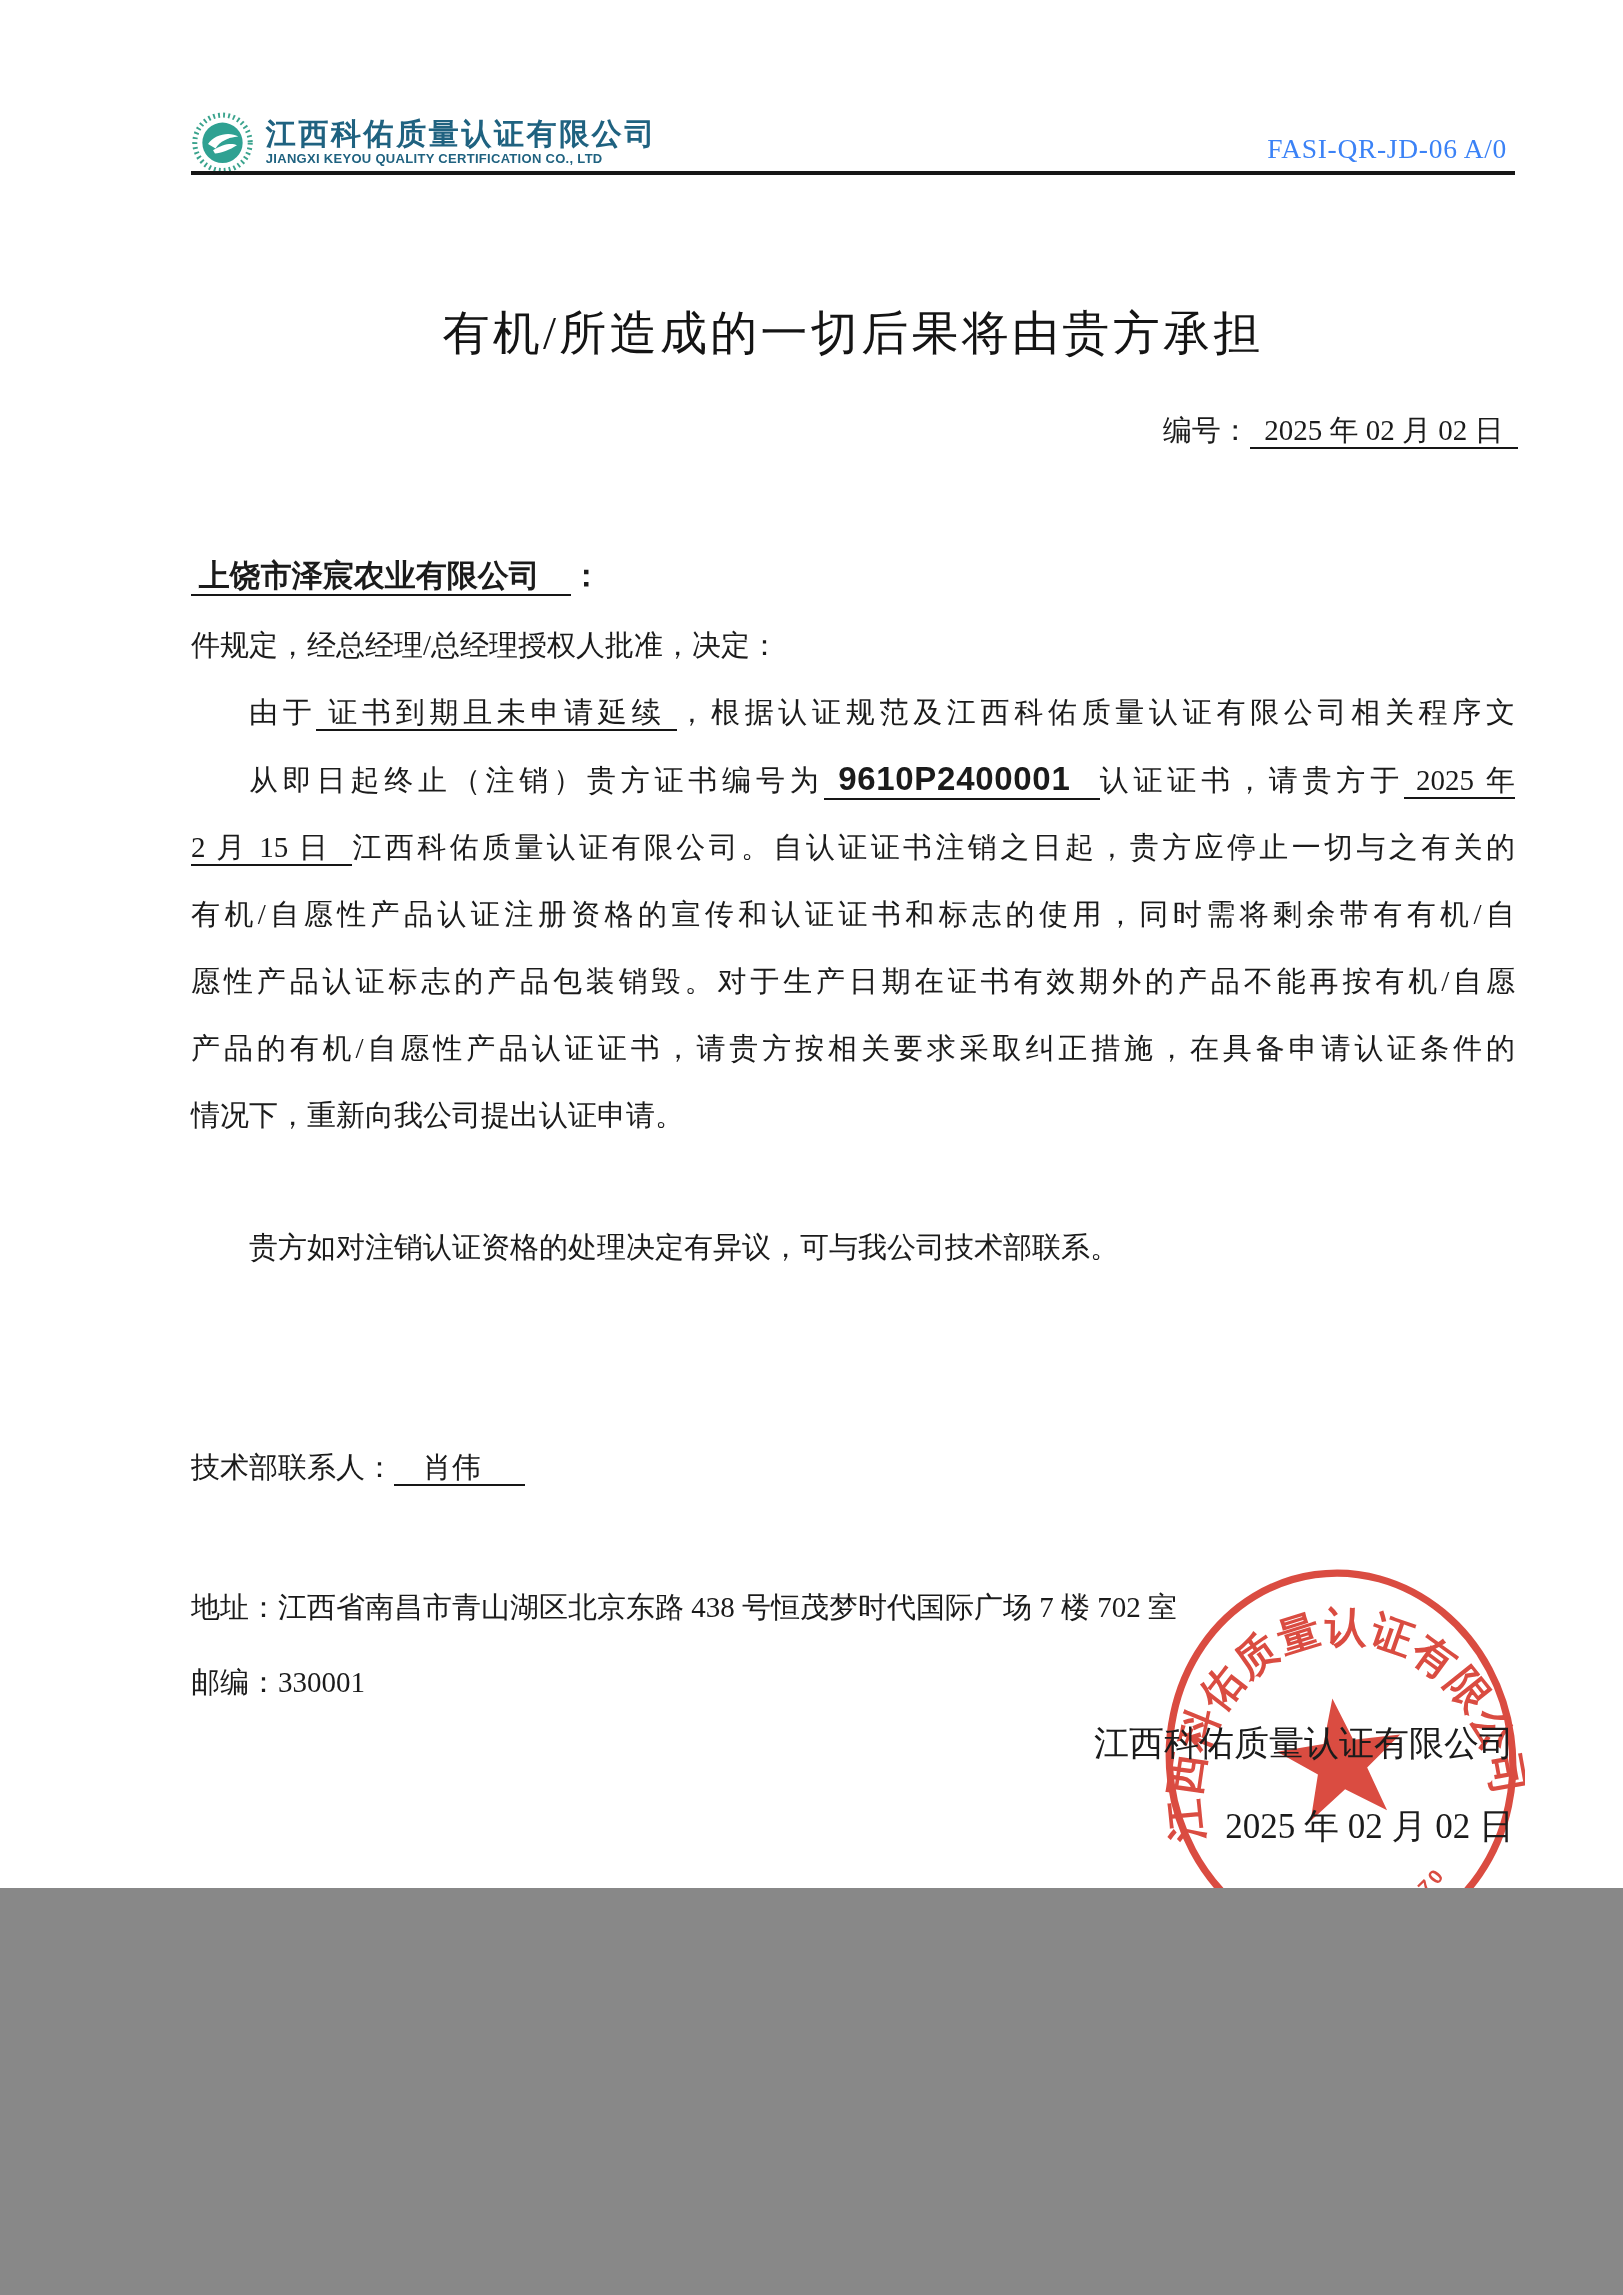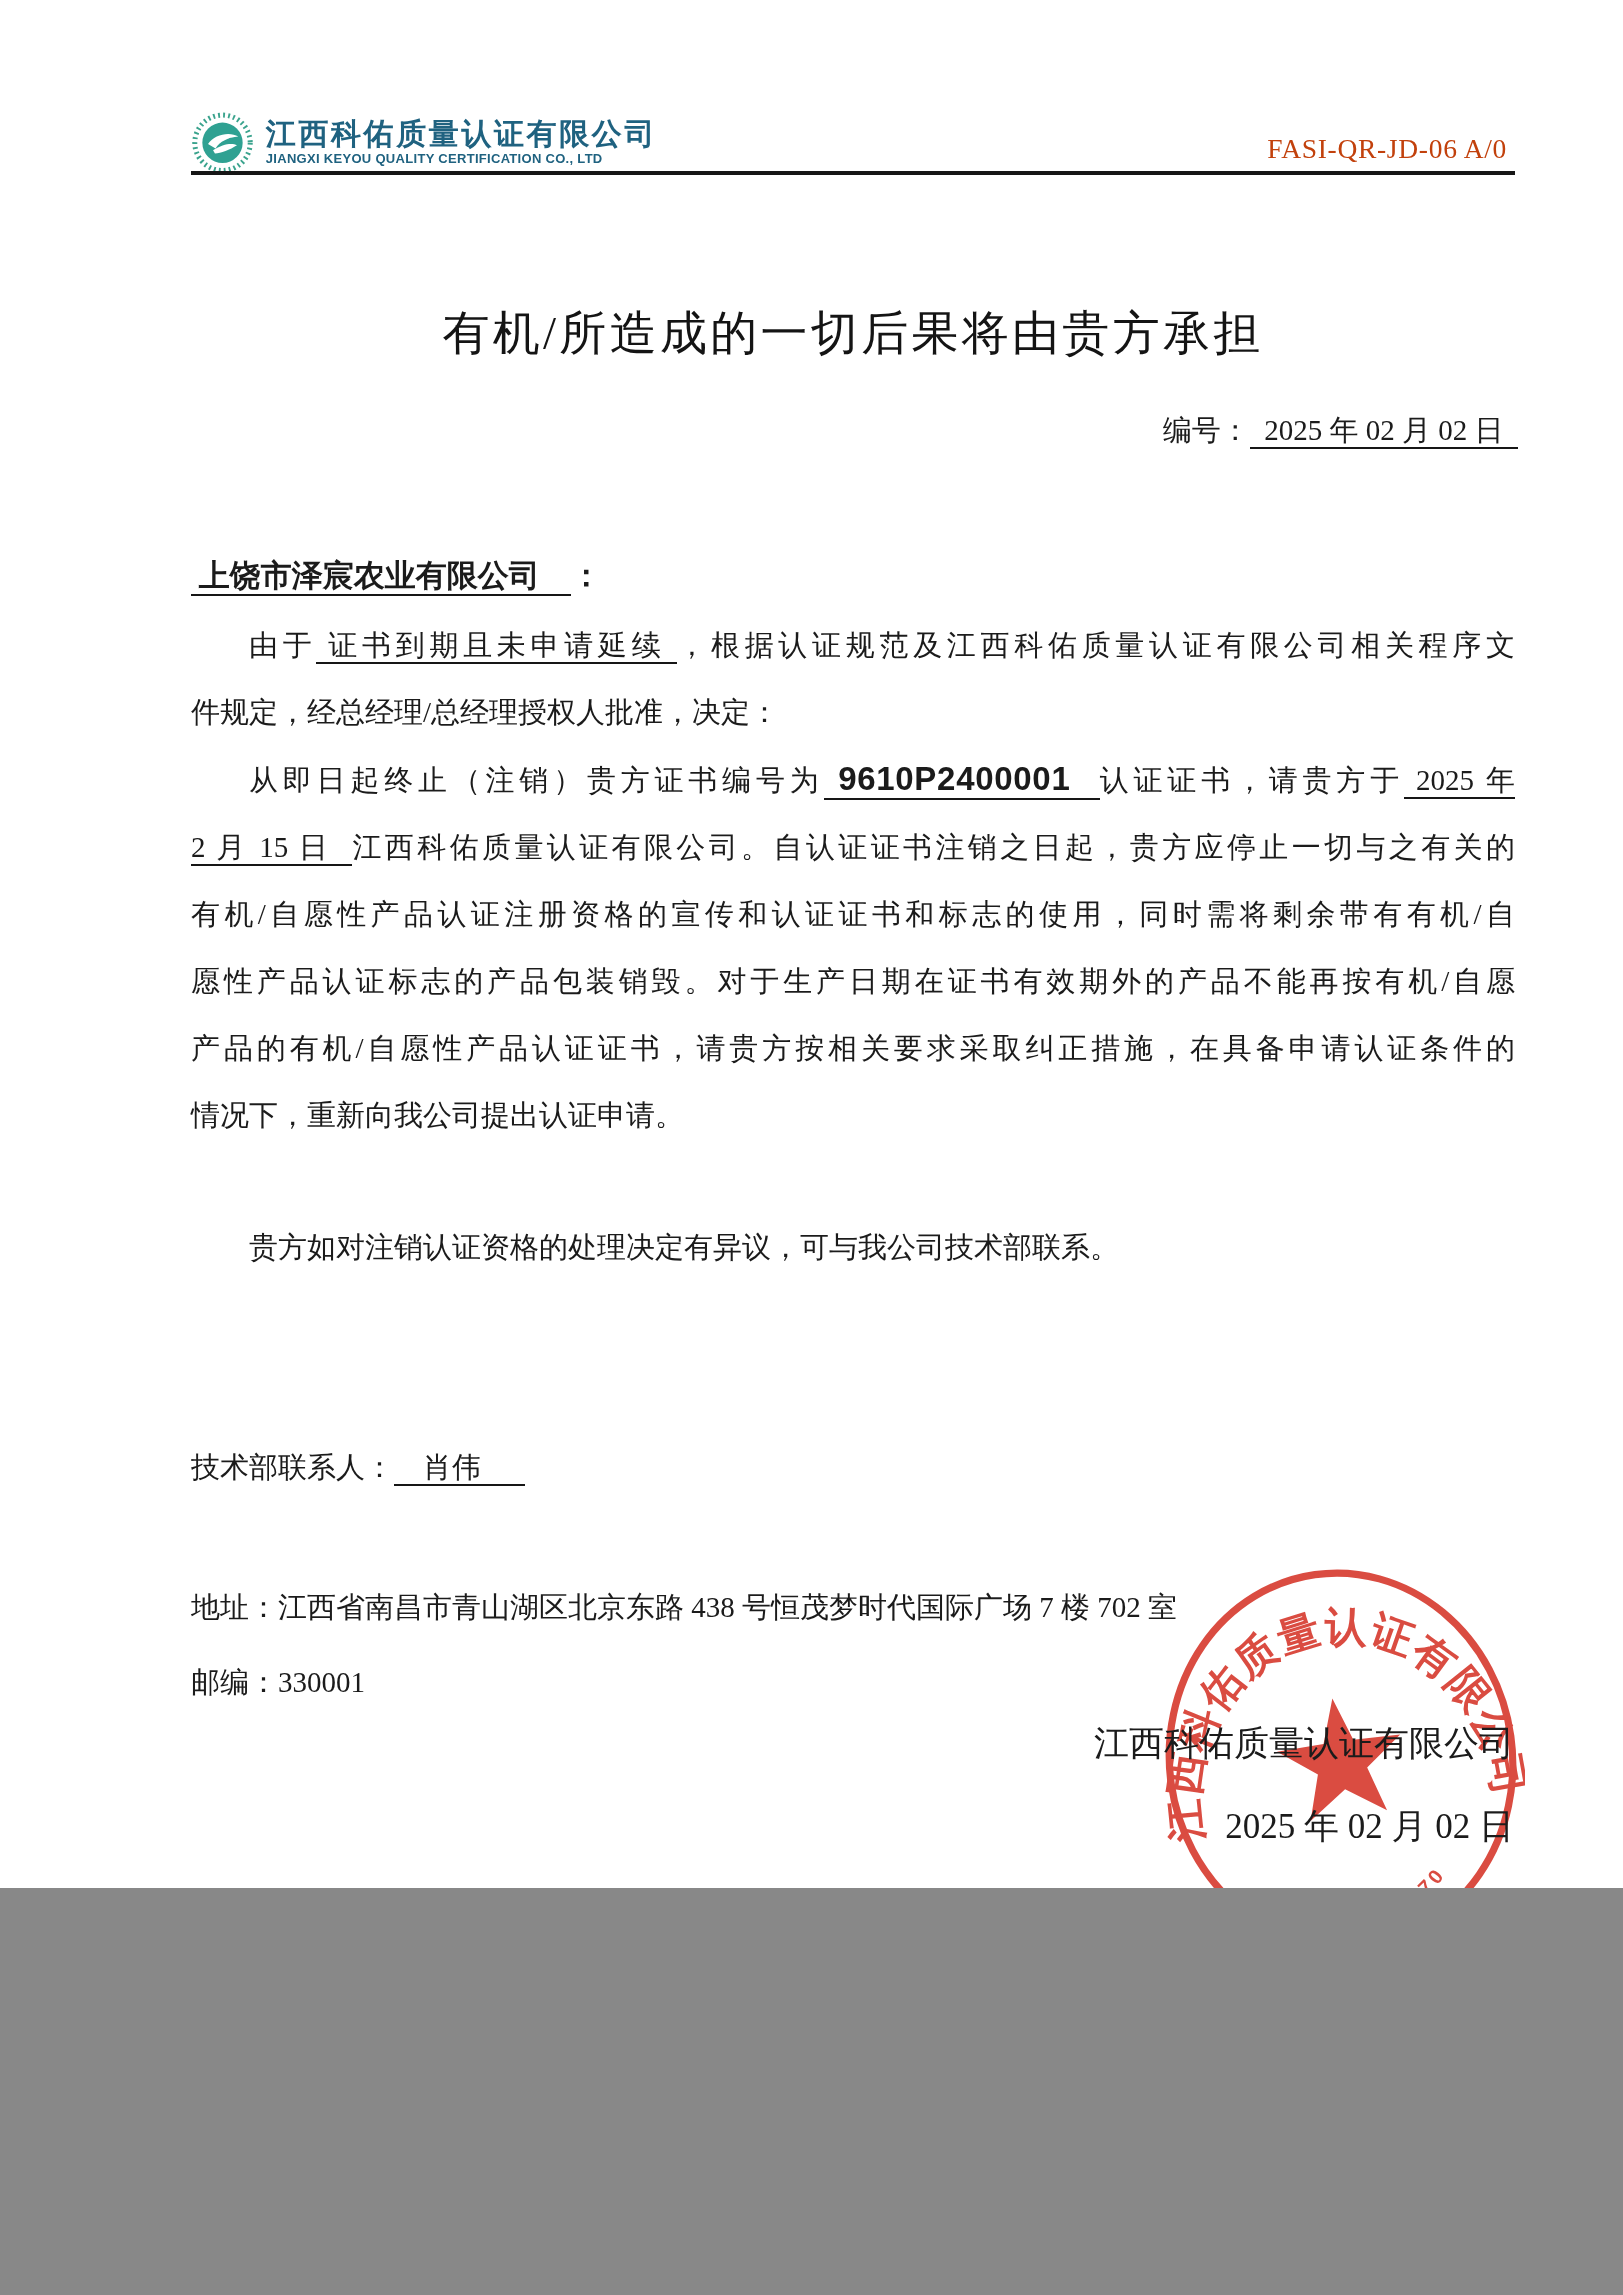--- a/index.html
+++ b/index.html
@@ -18,21 +18,21 @@
   .logo-cn{
     font-family:"Liberation Sans","DejaVu Sans",sans-serif;
     font-weight:700;font-size:30px;line-height:33px;letter-spacing:2.6px;color:#1f6280;
   }
   .logo-en{
     font-family:"Liberation Sans","DejaVu Sans",sans-serif;
     font-weight:700;font-size:13px;line-height:17px;letter-spacing:0.3px;color:#1f6280;
   }
   .doc-code{
     position:absolute;right:116px;top:133px;
-    font-size:27.5px;color:#c2410c;letter-spacing:0.7px;
+    font-size:27.5px;color:#3b82f6;letter-spacing:0.7px;
   }
   .header-rule{position:absolute;left:191px;top:171px;width:1324px;height:3.9px;background:#161616;}
   
   .doc-title{
     position:absolute;left:191px;top:302px;width:1324px;
     text-align:center;font-size:47px;letter-spacing:3.3px;color:#141414;
   }
   
   .number-line{position:absolute;right:105px;top:411px;font-size:29px;}
   
@@ -88,22 +88,22 @@
   <div class="doc-code">FASI-QR-JD-06 A/0</div>
   <div class="header-rule"></div>
 
   <div class="doc-title">有机/所造成的一切后果将由贵方承担</div>
 
   <div class="number-line"><span>编号：</span><span class="u">&nbsp;&nbsp;2025 年 02 月 02 日&nbsp;&nbsp;</span></div>
 
   <div class="recipient"><span class="u">&nbsp;上饶市泽宸农业有限公司&nbsp;&nbsp;&nbsp;&nbsp;</span><span>：</span></div>
 
   <div class="para" id="para1">
+      <div class="line"><span class="">件规定，经总经理/总经理授权人批准，决定：</span></div>
       <div class="line indent just"><span class="">由于</span><span class="u">&nbsp;证书到期且未申请延续&nbsp;</span><span class="">，根据认证规范及江西科佑质量认证有限公司相关程序文</span></div>
-      <div class="line"><span class="">件规定，经总经理/总经理授权人批准，决定：</span></div>
     </div>
   <div class="para" id="para2">
       <div class="line indent just"><span class="">从即日起终止（注销）贵方证书编号为</span><span class="u b cert">&nbsp;9610P2400001&nbsp;&nbsp;</span><span class="">认证证书，请贵方于</span><span class="u">&nbsp;2025 年</span></div>
       <div class="line just"><span class="u">2 月 15 日&nbsp;&nbsp;</span><span class="">江西科佑质量认证有限公司。自认证证书注销之日起，贵方应停止一切与之有关的</span></div>
       <div class="line just"><span class="">有机/自愿性产品认证注册资格的宣传和认证证书和标志的使用，同时需将剩余带有有机/自</span></div>
       <div class="line just"><span class="">愿性产品认证标志的产品包装销毁。对于生产日期在证书有效期外的产品不能再按有机/自愿</span></div>
       <div class="line just"><span class="">产品的有机/自愿性产品认证证书，请贵方按相关要求采取纠正措施，在具备申请认证条件的</span></div>
       <div class="line"><span class="">情况下，重新向我公司提出认证申请。</span></div>
     </div>
   <div class="para" id="para3">

